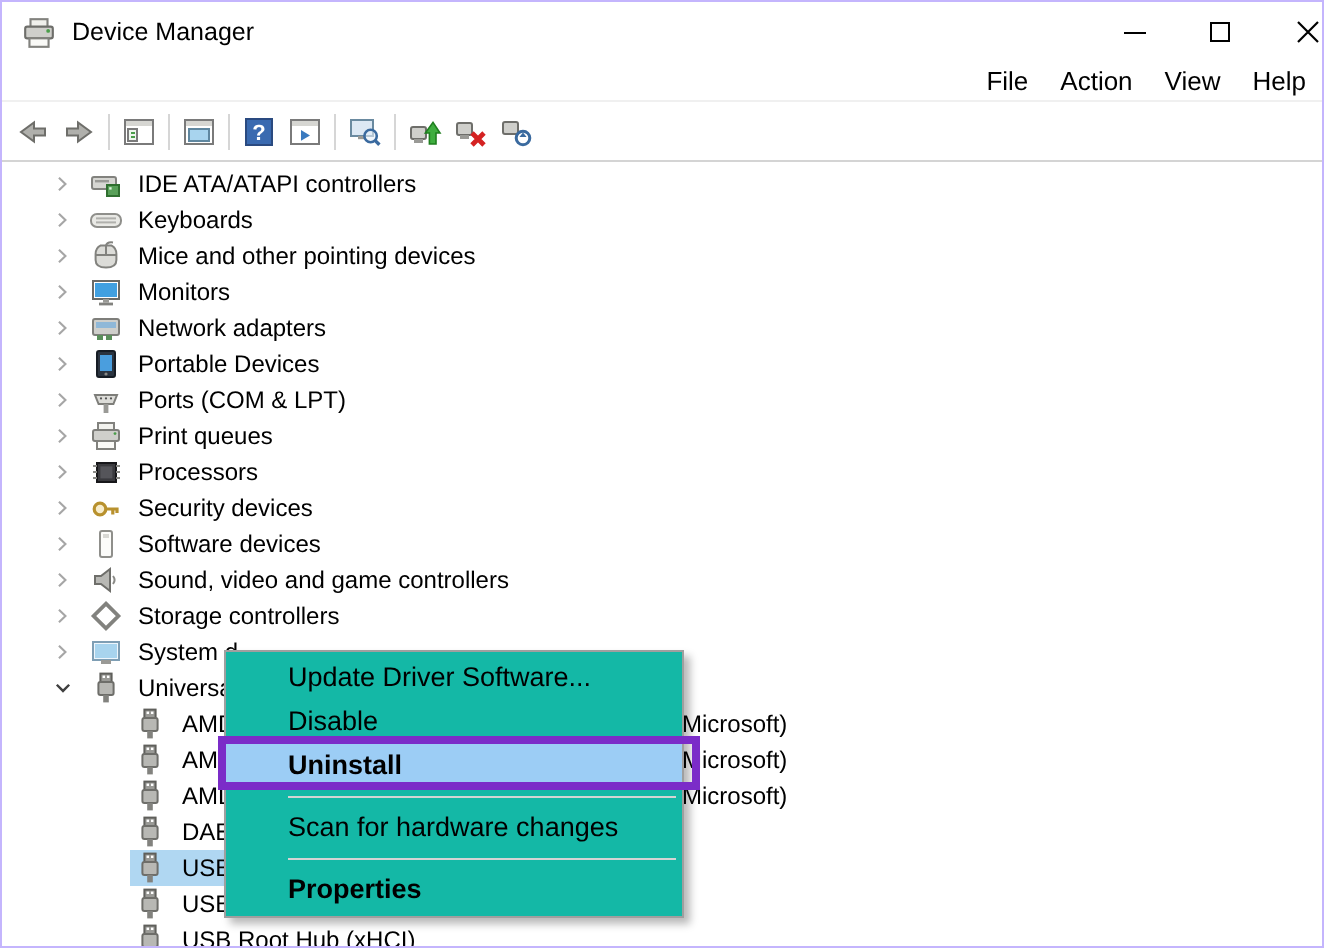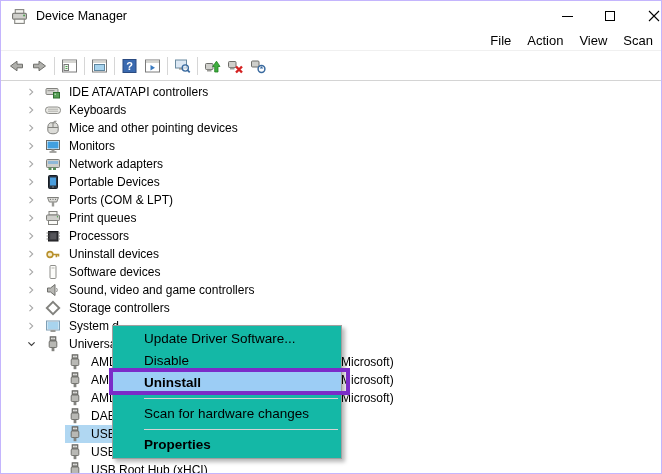--- a/index.html
+++ b/index.html
@@ -88,21 +88,21 @@
             <path d="M1 1 L11 11 M11 1 L1 11" stroke="#000" stroke-width="1.1"></path>
           </svg>
       </span>
     </div>
   </div>
 
   <div class="menubar" id="menubar">
       <div class="menu-item">File</div>
       <div class="menu-item">Action</div>
       <div class="menu-item">View</div>
-      <div class="menu-item">Scan</div>
+      <div class="menu-item">Help</div>
     </div>
 
   <div class="toolbar" id="toolbar">
       <div class="tb-btn">
         <span class="icon">
           <svg width="19" height="16" viewBox="0 0 16 16">
             <path d="M14 6.2 H8.5 V3.2 L2 8 l6.5 4.8 V9.8 H14 z" fill="#b0b0ac" stroke="#6e6e6a"></path>
           </svg>
         </span>
       </div>
@@ -367,21 +367,21 @@
             <path d="M5.5 4.2 L9.5 8 L5.5 11.8" fill="none" stroke="#a6a6a6" stroke-width="1.3"></path>
           </svg>
         </span>
         <span class="row-content">
           <span class="icon">
             <svg width="16" height="16" viewBox="0 0 16 16">
               <circle cx="5" cy="8.5" r="2.9" fill="#f7eccb" stroke="#b8912e" stroke-width="1.6"></circle>
               <path d="M7.9 8.5 h6.4 M11.4 8.5 v2.8 M13.5 8.5 v2" stroke="#b8912e" stroke-width="1.6" fill="none"></path>
             </svg>
           </span>
-          <span class="tree-label">Uninstall devices</span>
+          <span class="tree-label">Security devices</span>
         </span>
       </div>
       <div class="tree-row lvl0">
         <span class="chev">
           <svg width="13" height="16" viewBox="0 0 16 16">
             <path d="M5.5 4.2 L9.5 8 L5.5 11.8" fill="none" stroke="#a6a6a6" stroke-width="1.3"></path>
           </svg>
         </span>
         <span class="row-content">
           <span class="icon">

